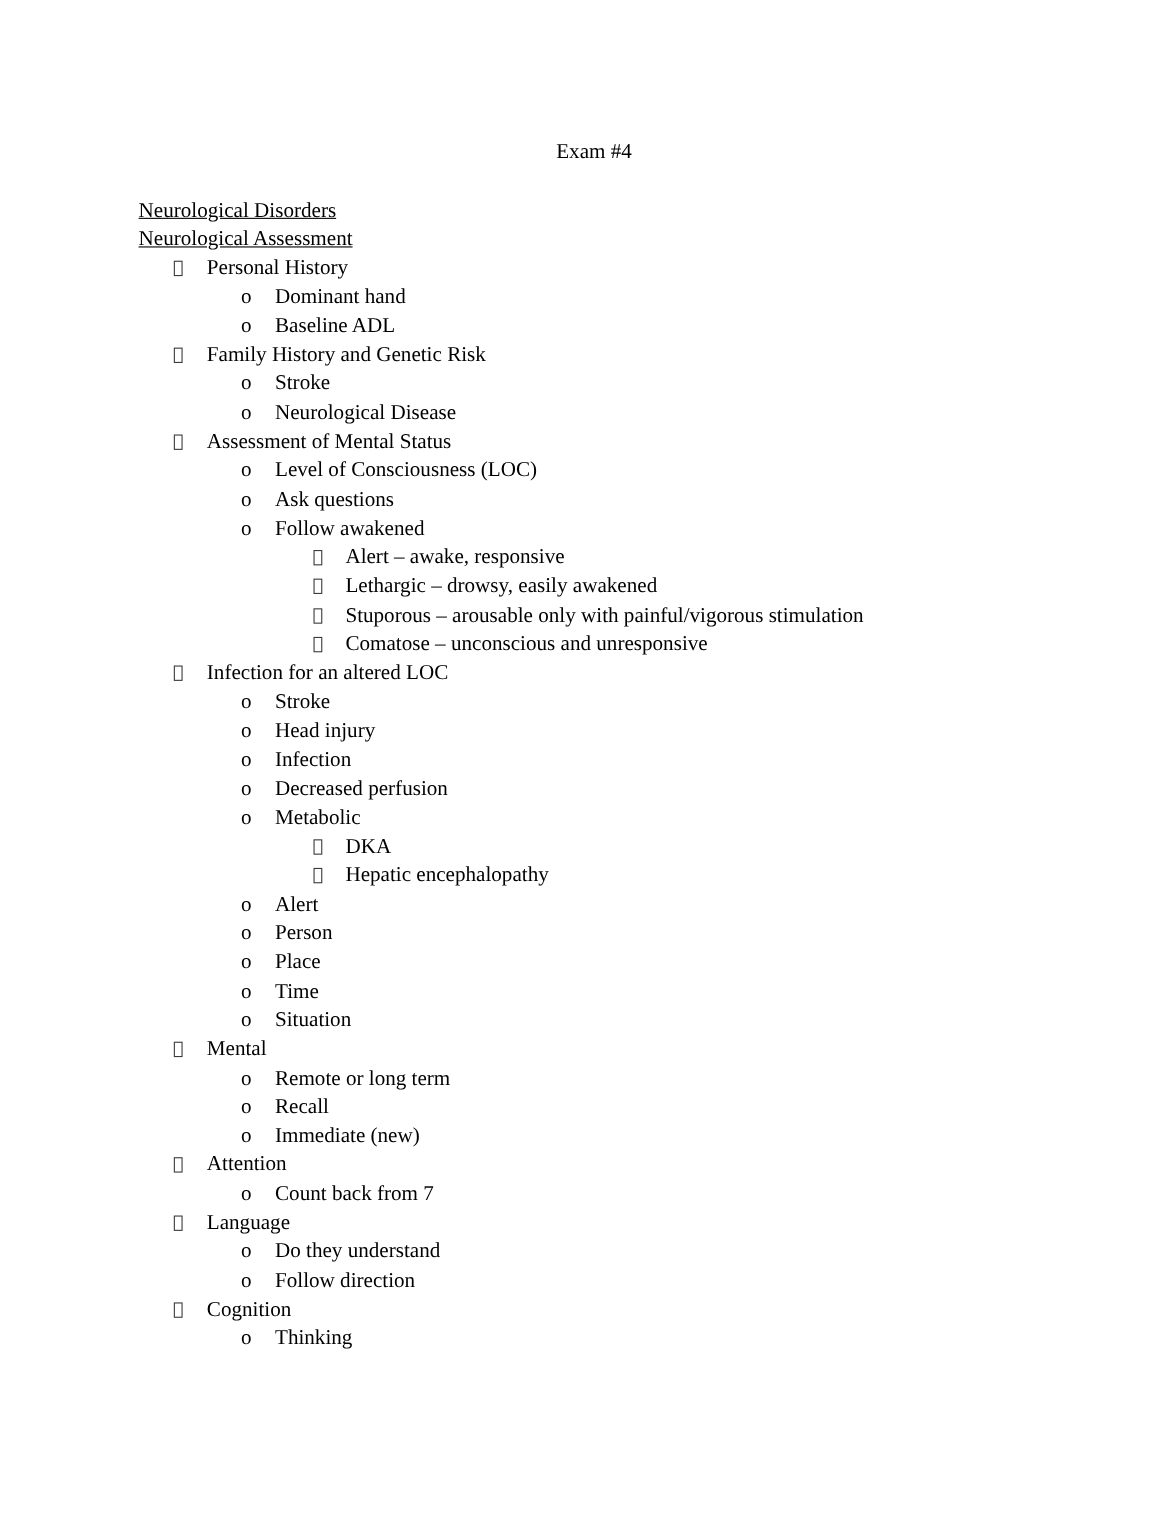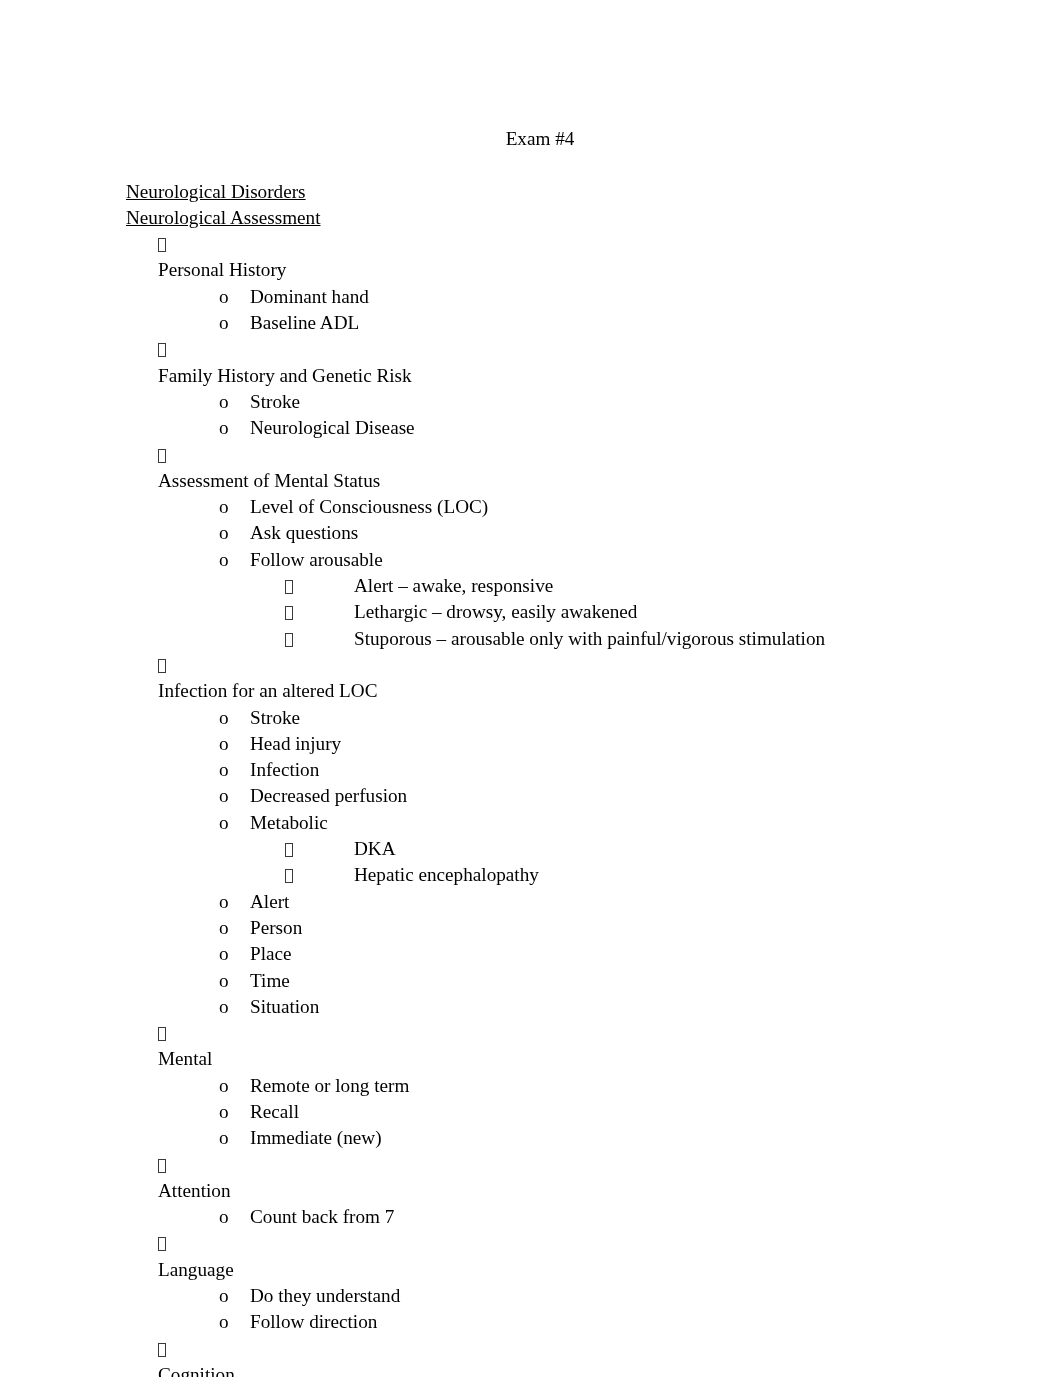--- a/index.html
+++ b/index.html
@@ -65,29 +65,29 @@
     flex: 0 0 auto;
     display: inline-block;
     text-align: left;
   }
   .label {
     flex: 0 1 auto;
     white-space: pre;
   }
 
   
-  .lvl1 { padding-left: 32px; flex-direction: column; }
+  .lvl1 { padding-left: 32px; }
   .lvl1 > .marker { width: 30px; }
 
   
   .lvl2 { padding-left: 93px; }
   .lvl2 > .marker { width: 31px; }
 
   
-  .lvl3 { padding-left: 159px; gap: 40px; }
+  .lvl3 { padding-left: 159px; }
   .lvl3 > .marker { width: 29px; }
 
   
   .tofu {
     display: inline-block;
     width: 8px;
     height: 14px;
     border: 1px solid #3a3a3a;
     box-sizing: border-box;
     vertical-align: -2px;
@@ -115,24 +115,25 @@
     <div id="outline-root">
         <div class="row lvl1"><span class="marker"><span class="tofu"></span></span><span class="label">Personal History</span></div>
         <div class="row lvl2"><span class="marker omark">o</span><span class="label">Dominant hand</span></div>
         <div class="row lvl2"><span class="marker omark">o</span><span class="label">Baseline ADL</span></div>
         <div class="row lvl1"><span class="marker"><span class="tofu"></span></span><span class="label">Family History and Genetic Risk</span></div>
         <div class="row lvl2"><span class="marker omark">o</span><span class="label">Stroke</span></div>
         <div class="row lvl2"><span class="marker omark">o</span><span class="label">Neurological Disease</span></div>
         <div class="row lvl1"><span class="marker"><span class="tofu"></span></span><span class="label">Assessment of Mental Status</span></div>
         <div class="row lvl2"><span class="marker omark">o</span><span class="label">Level of Consciousness (LOC)</span></div>
         <div class="row lvl2"><span class="marker omark">o</span><span class="label">Ask questions</span></div>
-        <div class="row lvl2"><span class="marker omark">o</span><span class="label">Follow arousable</span></div>
+        <div class="row lvl2"><span class="marker omark">o</span><span class="label">Follow awakened</span></div>
         <div class="row lvl3"><span class="marker"><span class="tofu"></span></span><span class="label">Alert – awake, responsive</span></div>
         <div class="row lvl3"><span class="marker"><span class="tofu"></span></span><span class="label">Lethargic – drowsy, easily awakened</span></div>
         <div class="row lvl3"><span class="marker"><span class="tofu"></span></span><span class="label">Stuporous – arousable only with painful/vigorous stimulation</span></div>
+        <div class="row lvl3"><span class="marker"><span class="tofu"></span></span><span class="label">Comatose – unconscious and unresponsive</span></div>
         <div class="row lvl1"><span class="marker"><span class="tofu"></span></span><span class="label">Infection for an altered LOC</span></div>
         <div class="row lvl2"><span class="marker omark">o</span><span class="label">Stroke</span></div>
         <div class="row lvl2"><span class="marker omark">o</span><span class="label">Head injury</span></div>
         <div class="row lvl2"><span class="marker omark">o</span><span class="label">Infection</span></div>
         <div class="row lvl2"><span class="marker omark">o</span><span class="label">Decreased perfusion</span></div>
         <div class="row lvl2"><span class="marker omark">o</span><span class="label">Metabolic</span></div>
         <div class="row lvl3"><span class="marker"><span class="tofu"></span></span><span class="label">DKA</span></div>
         <div class="row lvl3"><span class="marker"><span class="tofu"></span></span><span class="label">Hepatic encephalopathy</span></div>
         <div class="row lvl2"><span class="marker omark">o</span><span class="label">Alert</span></div>
         <div class="row lvl2"><span class="marker omark">o</span><span class="label">Person</span></div>

